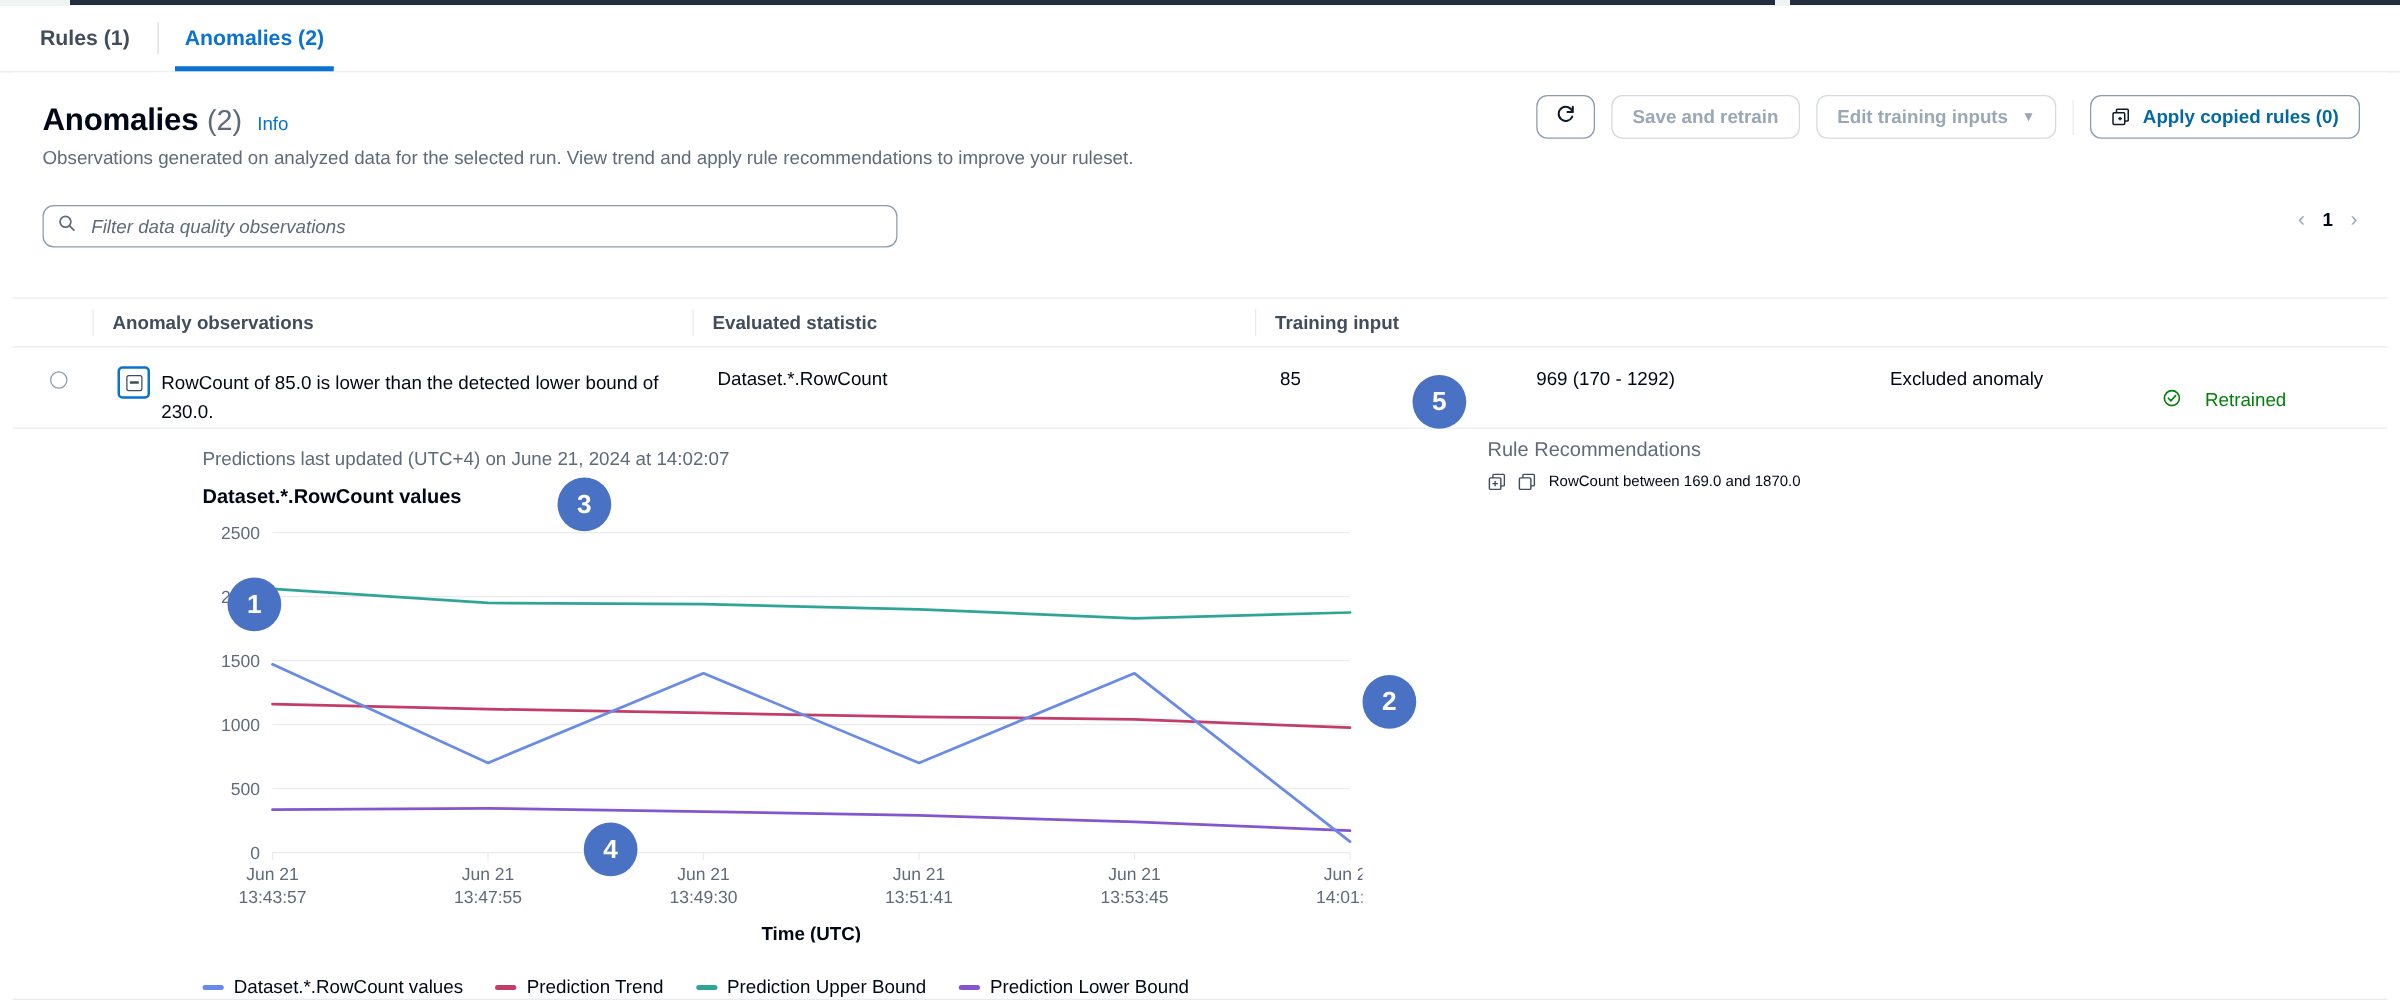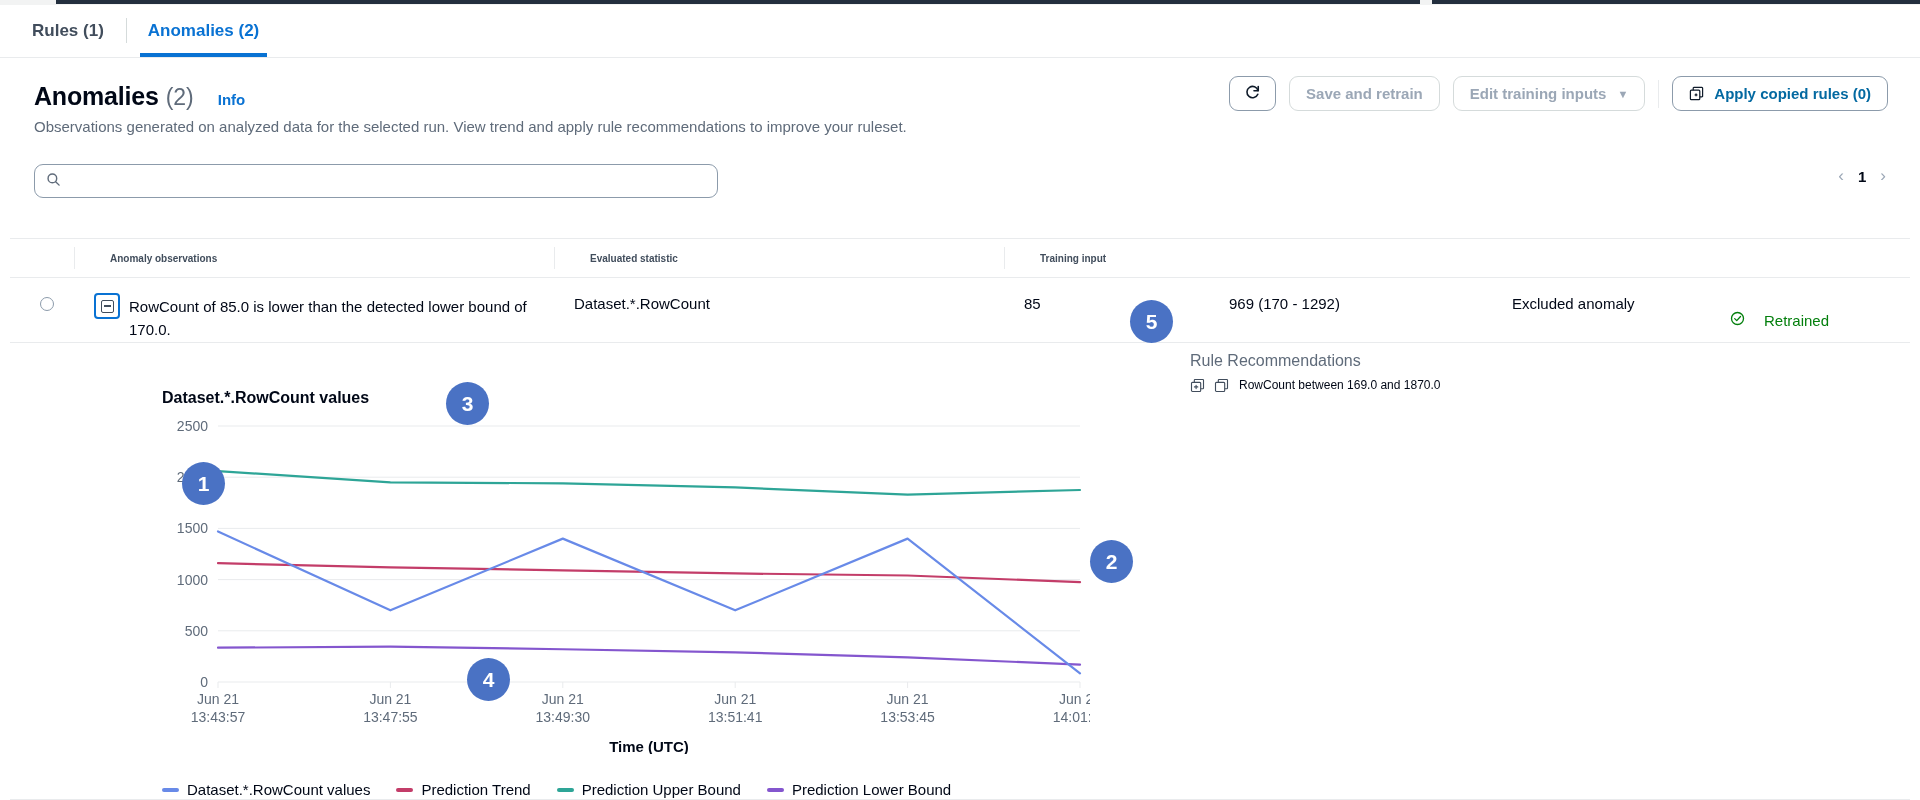--- a/index.html
+++ b/index.html
@@ -40,21 +40,21 @@
     content:""; position:absolute; left:14px; right:14px; bottom:0; height:4px; background:#0972d3;
   }
 
   
   .card { position:absolute; left:10px; top:58px; width:1900px; height:742px; background:#ffffff; }
 
   .card-head { position:relative; height:95px; }
   .title-row { position:absolute; left:24px; top:24px; display:flex; align-items:baseline; }
   .h1 { font-size:25px; font-weight:bold; color:#000716; letter-spacing:-0.2px; }
   .h1-count { font-size:23px; color:#5f6b7a; margin-left:7px; font-weight:400; }
-  .info-link { font-size:15px; color:#0972d3; margin-left:24px; font-weight:bold; cursor:pointer; }
+  .info-link { font-size:15px; color:#0972d3; margin-left:12px; font-weight:normal; cursor:pointer; }
   .subtitle { position:absolute; left:24px; top:60px; font-size:15px; color:#5f6b7a; }
 
   .actions { position:absolute; right:22px; top:18px; display:flex; align-items:center; gap:13px; }
   .btn {
     height:35px; border:1px solid #8c9bab; border-radius:9px;
     background:#ffffff; color:#0369a1; font-size:15px; font-weight:bold;
     display:flex; align-items:center; justify-content:center; padding:0 16px;
     cursor:pointer; font-family:"Liberation Sans", sans-serif; white-space:nowrap;
   }
   .btn.icon-only { width:47px; padding:0; }
@@ -82,22 +82,22 @@
   .pg-num { font-size:15px; font-weight:bold; color:#000716; cursor:pointer; }
 
   
   .tbl { position:absolute; left:0; top:180px; width:1900px; }
   .thead {
     display:flex; height:40px; align-items:center;
     border-top:1px solid #e9ebed; border-bottom:1px solid #e9ebed;
     background:#ffffff;
   }
   .th {
-    font-size:10px; font-weight:bold; color:#414d5c; position:relative;
-    height:40px; display:flex; align-items:center; padding-left:36px;
+    font-size:15px; font-weight:bold; color:#414d5c; position:relative;
+    height:40px; display:flex; align-items:center; padding-left:16px;
   }
   .th + .th::before { content:""; position:absolute; left:0; top:9px; bottom:9px; width:1px; background:#e9ebed; }
   .col-sel { width:64px; }
   .col-obs { width:480px; }
   .col-stat { width:450px; }
   .col-val { width:205px; }
   .col-pred { width:283px; }
   .col-train { width:218px; }
   .col-retrain { width:200px; }
 
@@ -213,20 +213,21 @@
   </div>
 
   <div class="filter-row">
     <div class="search-box">
       <span>
         <svg width="15" height="15" viewBox="0 0 16 16" fill="none" stroke="#5f6b7a" stroke-width="1.5">
           <circle cx="6.8" cy="6.8" r="4.6"></circle>
           <path d="M10.3 10.3 14 14" stroke-linecap="round"></path>
         </svg>
       </span>
+      <input class="search-input" type="text" placeholder="Filter data quality observations" style="">
     </div>
     <div class="pager">
       <span class="pg-arrow">‹</span>
       <span class="pg-num">1</span>
       <span class="pg-arrow">›</span>
     </div>
   </div>
 
   <div class="tbl">
     <div class="thead">
@@ -237,41 +238,42 @@
     </div>
 
     <div class="trow">
       <div class="td col-sel" style="padding-left:30px;">
         <div class="radio"></div>
       </div>
       <div class="td col-obs obs-cell" style="padding-left:20px;">
         <div class="expander">
           <span class="sq"></span>
         </div>
-        <div class="obs-text">RowCount of 85.0 is lower than the detected lower bound of 170.0.</div>
+        <div class="obs-text">RowCount of 85.0 is lower than the detected lower bound of 230.0.</div>
       </div>
       <div class="td col-stat">Dataset.*.RowCount</div>
       <div class="td col-val">85</div>
       <div class="td col-pred">969 (170 - 1292)</div>
       <div class="td col-train">Excluded anomaly</div>
       <div class="td col-retrain">
         <span class="retrained">
           <span>
             <svg width="15" height="15" viewBox="0 0 16 16" fill="none" stroke="#037f0c" stroke-width="1.4">
               <circle cx="8" cy="8" r="6.4"></circle>
               <path d="M5 8.1 7.2 10.3 11.2 5.9" stroke-linecap="round" stroke-linejoin="round"></path>
             </svg>
           </span>
           <span>Retrained</span>
         </span>
       </div>
     </div>
   </div>
 
   <div class="detail">
+    <div class="meta">Predictions last updated (UTC+4) on June 21, 2024 at 14:02:07</div>
     <div class="chart-title">Dataset.*.RowCount values</div>
 
     <div class="chartwrap">
       <svg class="chart-svg" id="chart" width="940" height="340" viewBox="0 0 940 340">
           <line x1="68" y1="268" x2="930" y2="268" stroke="#e9ebed" stroke-width="1"></line>
           <text x="58" y="273" text-anchor="end" class="axis-label">0</text>
           <line x1="68" y1="216.8" x2="930" y2="216.8" stroke="#e9ebed" stroke-width="1"></line>
           <text x="58" y="221.8" text-anchor="end" class="axis-label">500</text>
           <line x1="68" y1="165.6" x2="930" y2="165.6" stroke="#e9ebed" stroke-width="1"></line>
           <text x="58" y="170.6" text-anchor="end" class="axis-label">1000</text>

